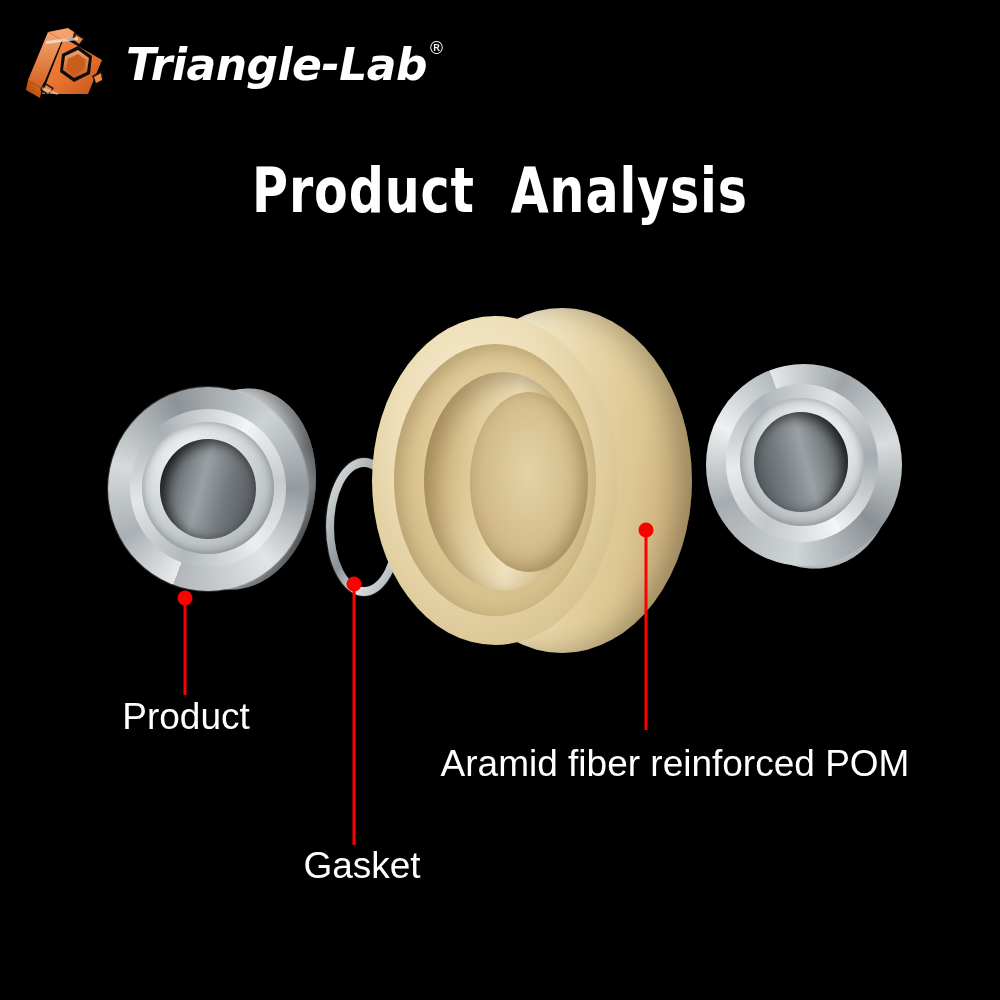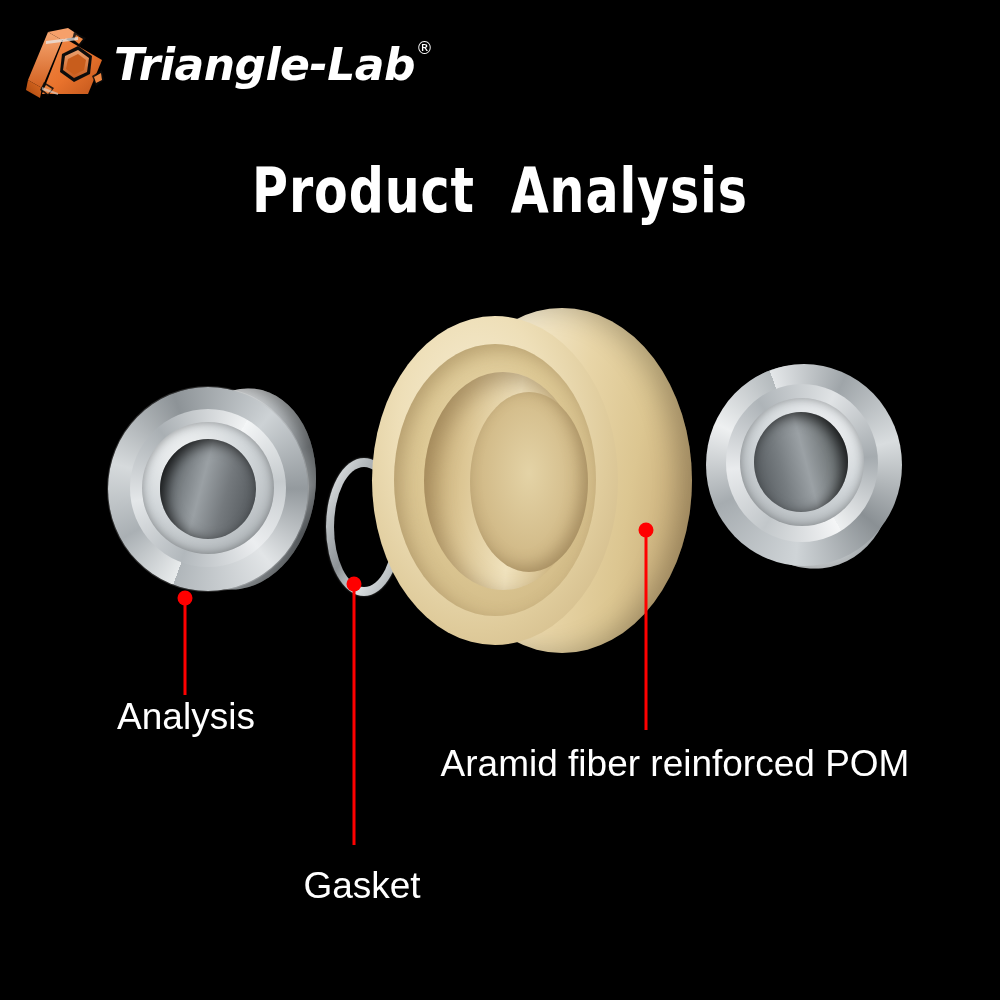--- a/index.html
+++ b/index.html
@@ -26,21 +26,21 @@
     align-items: center;
     height: 86px;
   }
   #logo-mark {
     width: 92px;
     height: 82px;
     display: block;
   }
   #wordmark {
     position: relative;
-    margin-left: 4px;
+    margin-left: 16px;
     color: #ffffff;
     font-family: "DejaVu Sans", sans-serif;
     font-size: 44px;
     font-weight: 700;
     font-style: italic;
     letter-spacing: -0.5px;
     line-height: 1;
     white-space: nowrap;
   }
   #reg-mark {
@@ -319,27 +319,27 @@
       <div class="face-o"></div>
       <div class="face-i"></div>
       <div class="shield"></div>
       <div class="bore"></div>
     </div>
   </div>
 
   <div id="callout-bearings">
     <div class="callout-dot" id="dot-bearings" style="left: 185px; top: 598px; background: rgb(255, 0, 0);"></div>
     <div class="callout-line" id="line-bearings" style="left: 185px; top: 598px; height: 97px; background: rgb(255, 0, 0);"></div>
-    <div class="callout-label" id="label-bearings" style="left: 186px; top: 698px;">Analysis</div>
+    <div class="callout-label" id="label-bearings" style="left: 186px; top: 698px;">Product</div>
   </div>
 
   <div id="callout-gasket">
     <div class="callout-dot" id="dot-gasket" style="left: 354px; top: 584px; background: rgb(255, 0, 0);"></div>
     <div class="callout-line" id="line-gasket" style="left: 354px; top: 584px; height: 261px; background: rgb(255, 0, 0);"></div>
-    <div class="callout-label" id="label-gasket" style="left: 362px; top: 847px; margin-top: 20px;">Gasket</div>
+    <div class="callout-label" id="label-gasket" style="left: 362px; top: 847px;">Gasket</div>
   </div>
 
   <div id="callout-pom">
     <div class="callout-dot" id="dot-pom" style="left: 646px; top: 530px; background: rgb(255, 0, 0);"></div>
     <div class="callout-line" id="line-pom" style="left: 646px; top: 530px; height: 200px; background: rgb(255, 0, 0);"></div>
     <div class="callout-label" id="label-pom" style="left: 675px; top: 733px; margin-top: 12px;">Aramid fiber reinforced POM</div>
   </div>
 
 </div>
 

